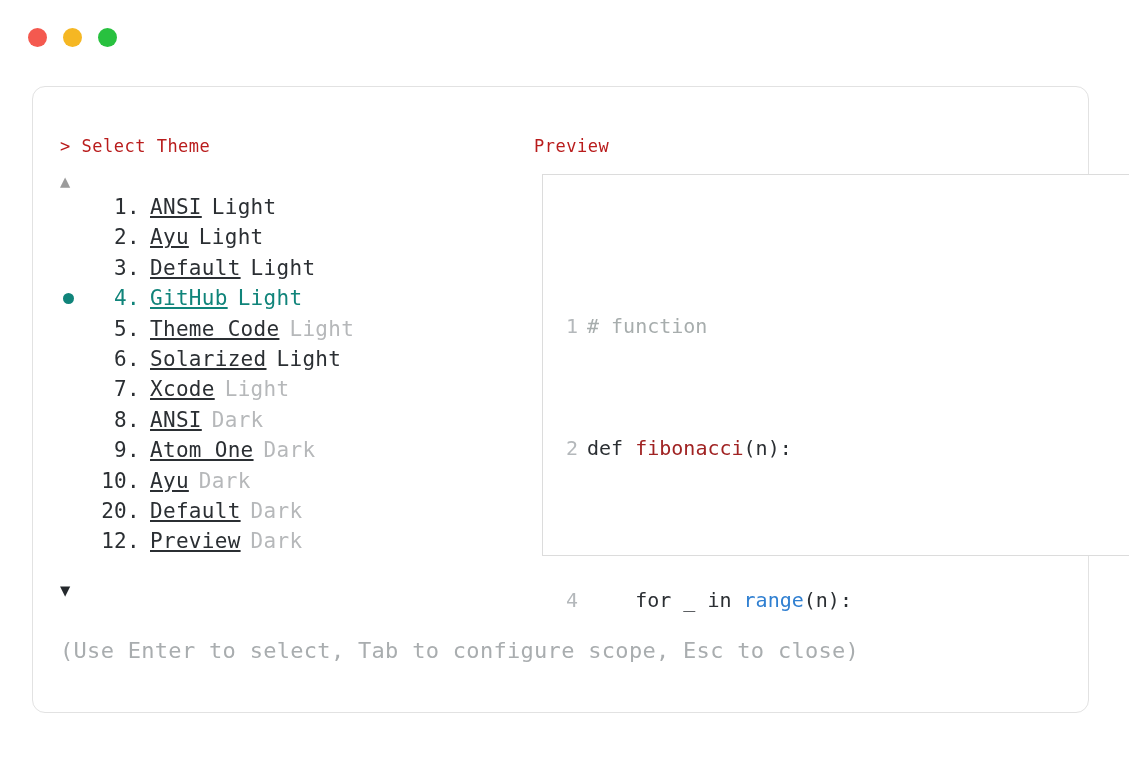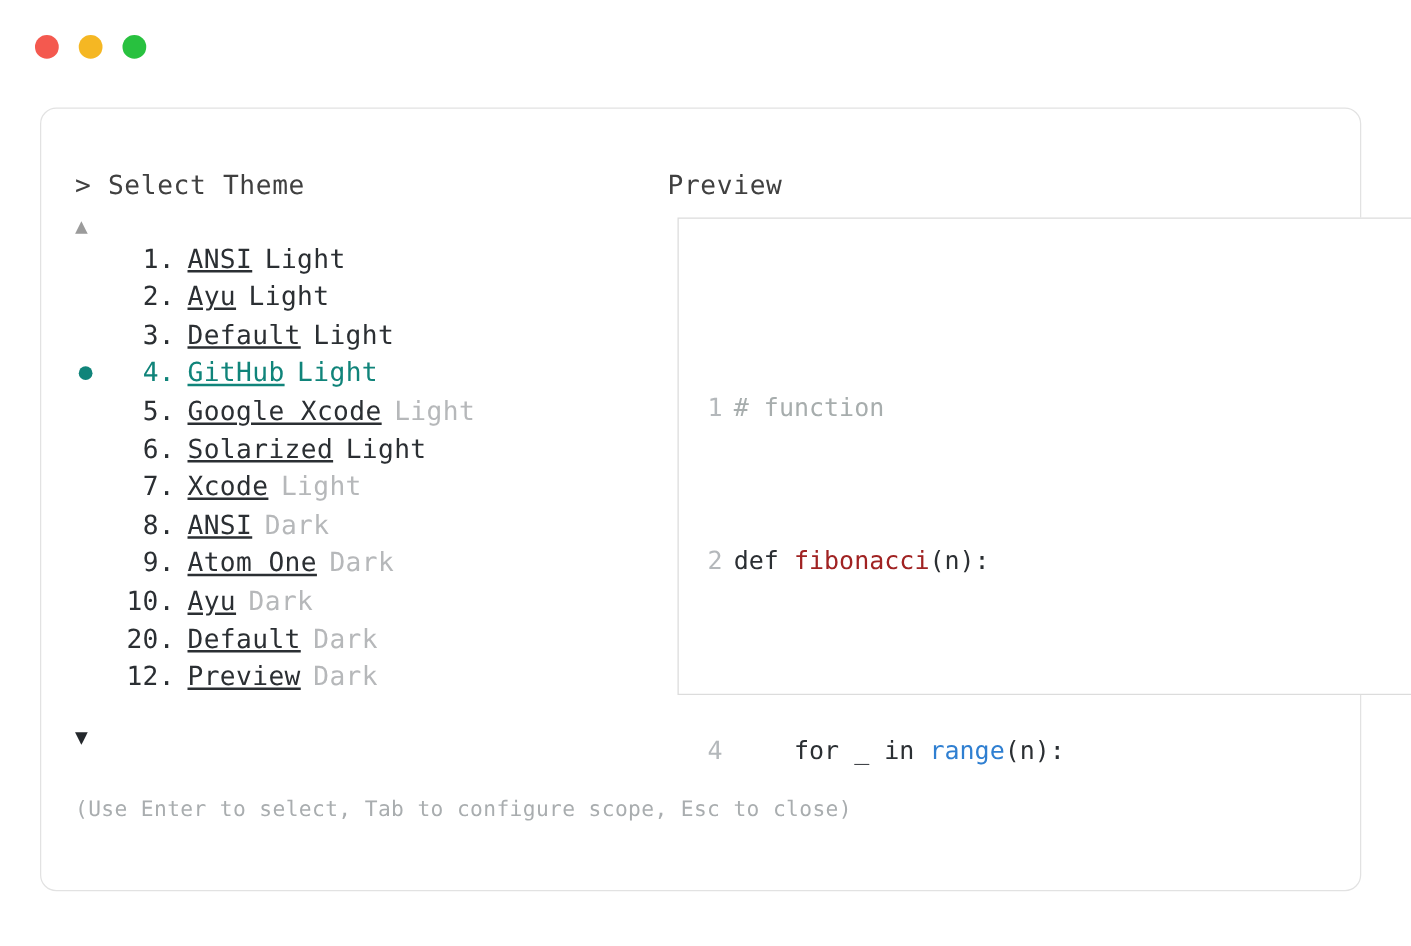--- a/index.html
+++ b/index.html
@@ -47,22 +47,22 @@
 
   .card-inner {
     position: relative;
     width: 100%;
     height: 100%;
   }
 
   
   .col-head {
     position: absolute;
-    font-size: 21px;
-    color: #404040;
+    font-size: 17px;
+    color: #b91c1c;
     letter-spacing: 0.5px;
     white-space: pre;
   }
   .head-left  { left: 27px; top: 49px; }
   .head-right { left: 501px; top: 49px; }
 
   
   .scroll-arrow {
     position: absolute;
     font-size: 17px;
@@ -150,21 +150,21 @@
   .tok-fn      { color: #a02222; }
   .tok-plain   { color: #2b2f33; }
   .tok-num     { color: #0f8279; }
   .tok-builtin { color: #2f7fd1; }
 
   
   .hint {
     position: absolute;
     left: 27px;
     top: 551px;
-    font-size: 17px;
+    font-size: 22px;
     color: #a9adaf;
     white-space: pre;
     letter-spacing: 0.3px;
   }
 </style>
 </head>
 <body>
 
 <div class="titlebar">
   <div class="dot dot-close"></div>
@@ -180,21 +180,21 @@
     <div class="col-head head-right">Preview</div>
 
     <div class="scroll-arrow arrow-up">▲</div>
     <div class="scroll-arrow arrow-down">▼</div>
 
     <div class="theme-list" id="theme-list">
         <div class="theme-row"><span class="bullet-cell"><span class="bullet hidden"></span></span><span class="idx">1.</span><span class="name">ANSI</span><span class="variant">Light</span></div>
         <div class="theme-row"><span class="bullet-cell"><span class="bullet hidden"></span></span><span class="idx">2.</span><span class="name">Ayu</span><span class="variant">Light</span></div>
         <div class="theme-row"><span class="bullet-cell"><span class="bullet hidden"></span></span><span class="idx">3.</span><span class="name">Default</span><span class="variant">Light</span></div>
         <div class="theme-row selected"><span class="bullet-cell"><span class="bullet"></span></span><span class="idx">4.</span><span class="name">GitHub</span><span class="variant">Light</span></div>
-        <div class="theme-row"><span class="bullet-cell"><span class="bullet hidden"></span></span><span class="idx">5.</span><span class="name">Google Xcode</span><span class="variant dim">Light</span></div>
+        <div class="theme-row"><span class="bullet-cell"><span class="bullet hidden"></span></span><span class="idx">5.</span><span class="name">Theme Code</span><span class="variant dim">Light</span></div>
         <div class="theme-row"><span class="bullet-cell"><span class="bullet hidden"></span></span><span class="idx">6.</span><span class="name">Solarized</span><span class="variant">Light</span></div>
         <div class="theme-row"><span class="bullet-cell"><span class="bullet hidden"></span></span><span class="idx">7.</span><span class="name">Xcode</span><span class="variant dim">Light</span></div>
         <div class="theme-row"><span class="bullet-cell"><span class="bullet hidden"></span></span><span class="idx">8.</span><span class="name">ANSI</span><span class="variant dim">Dark</span></div>
         <div class="theme-row"><span class="bullet-cell"><span class="bullet hidden"></span></span><span class="idx">9.</span><span class="name">Atom One</span><span class="variant dim">Dark</span></div>
         <div class="theme-row"><span class="bullet-cell"><span class="bullet hidden"></span></span><span class="idx">10.</span><span class="name">Ayu</span><span class="variant dim">Dark</span></div>
         <div class="theme-row"><span class="bullet-cell"><span class="bullet hidden"></span></span><span class="idx">20.</span><span class="name">Default</span><span class="variant dim">Dark</span></div>
         <div class="theme-row"><span class="bullet-cell"><span class="bullet hidden"></span></span><span class="idx">12.</span><span class="name">Preview</span><span class="variant dim">Dark</span></div>
       </div>
 
     <div class="preview-box">

